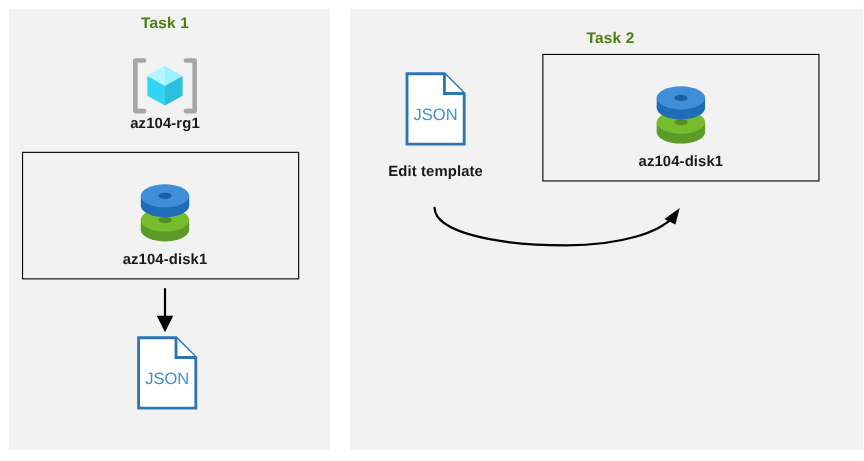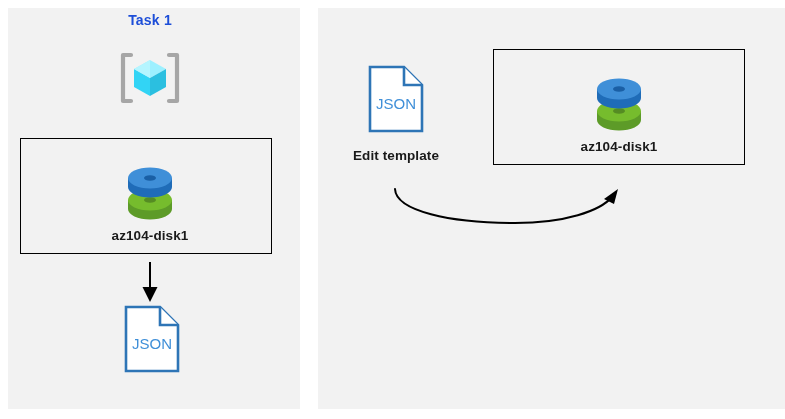--- a/index.html
+++ b/index.html
@@ -19,21 +19,21 @@
     position: absolute;
     background: #f2f2f2;
   }
   #panel-left  { left: 8px;   top: 8px; width: 292px; height: 401px; }
   #panel-right { left: 318px; top: 8px; width: 467px; height: 401px; }
 
   .title {
     position: absolute;
     font-size: 14px;
     font-weight: bold;
-    color: #1d4ed8;
+    color: #4d7c0f;
     text-align: center;
     white-space: nowrap;
     letter-spacing: .2px;
   }
   .caption {
     position: absolute;
     font-size: 13.5px;
     font-weight: bold;
     color: #1a1a1a;
     text-align: center;
@@ -67,20 +67,21 @@
 
       <g>
         <polygon points="32,10 48,19 32,28 16,19" fill="#9cf0ff"></polygon>
         <polygon points="16,19 32,28 32,46 16,37" fill="#32d4f5"></polygon>
         <polygon points="48,19 32,28 32,46 48,37" fill="#2bbfe0"></polygon>
         <polygon points="16,19 32,10 32,28" fill="#b5f5ff"></polygon>
       </g>
     </svg>
   </div>
 
+  <div class="caption" style="left:80px; top:104px; width:140px;">az104-rg1</div>
 
   <div class="box" style="left:20px; top:138px; width:252px; height:116px;"></div>
 
   <div class="icon-wrap" style="left:122px; top:167px;">
     <svg width="56" height="58" viewBox="0 0 56 58">
 
       <g>
         <ellipse cx="28" cy="42" rx="22" ry="10.5" fill="#5d9b28"></ellipse>
         <rect x="6" y="33" width="44" height="9" fill="#5d9b28"></rect>
         <ellipse cx="28" cy="33" rx="22" ry="10.5" fill="#76bc2d"></ellipse>
@@ -109,20 +110,21 @@
     <svg width="56" height="68" viewBox="0 0 56 68">
       <path d="M2 2 L36 2 L54 20 L54 66 L2 66 Z" fill="#ffffff" stroke="#2e75b6" stroke-width="2.6" stroke-linejoin="miter"></path>
       <path d="M36 2 L36 20 L54 20" fill="#ffffff" stroke="#2e75b6" stroke-width="2.6" stroke-linejoin="miter"></path>
       <text x="28" y="44" text-anchor="middle" font-family="Liberation Sans, sans-serif" font-size="15" fill="#3f8fd8">JSON</text>
     </svg>
   </div>
 
 
   <div class="panel" id="panel-right"></div>
 
+  <div class="title" style="left:495px; top:26px; width:120px;">Task 2</div>
 
   <div class="icon-wrap" style="left:368px; top:65px;">
     <svg width="56" height="68" viewBox="0 0 56 68">
       <path d="M2 2 L36 2 L54 20 L54 66 L2 66 Z" fill="#ffffff" stroke="#2e75b6" stroke-width="2.6" stroke-linejoin="miter"></path>
       <path d="M36 2 L36 20 L54 20" fill="#ffffff" stroke="#2e75b6" stroke-width="2.6" stroke-linejoin="miter"></path>
       <text x="28" y="44" text-anchor="middle" font-family="Liberation Sans, sans-serif" font-size="15" fill="#3f8fd8">JSON</text>
     </svg>
   </div>
 
   <div class="caption" style="left:336px; top:148px; width:120px;">Edit template</div>

